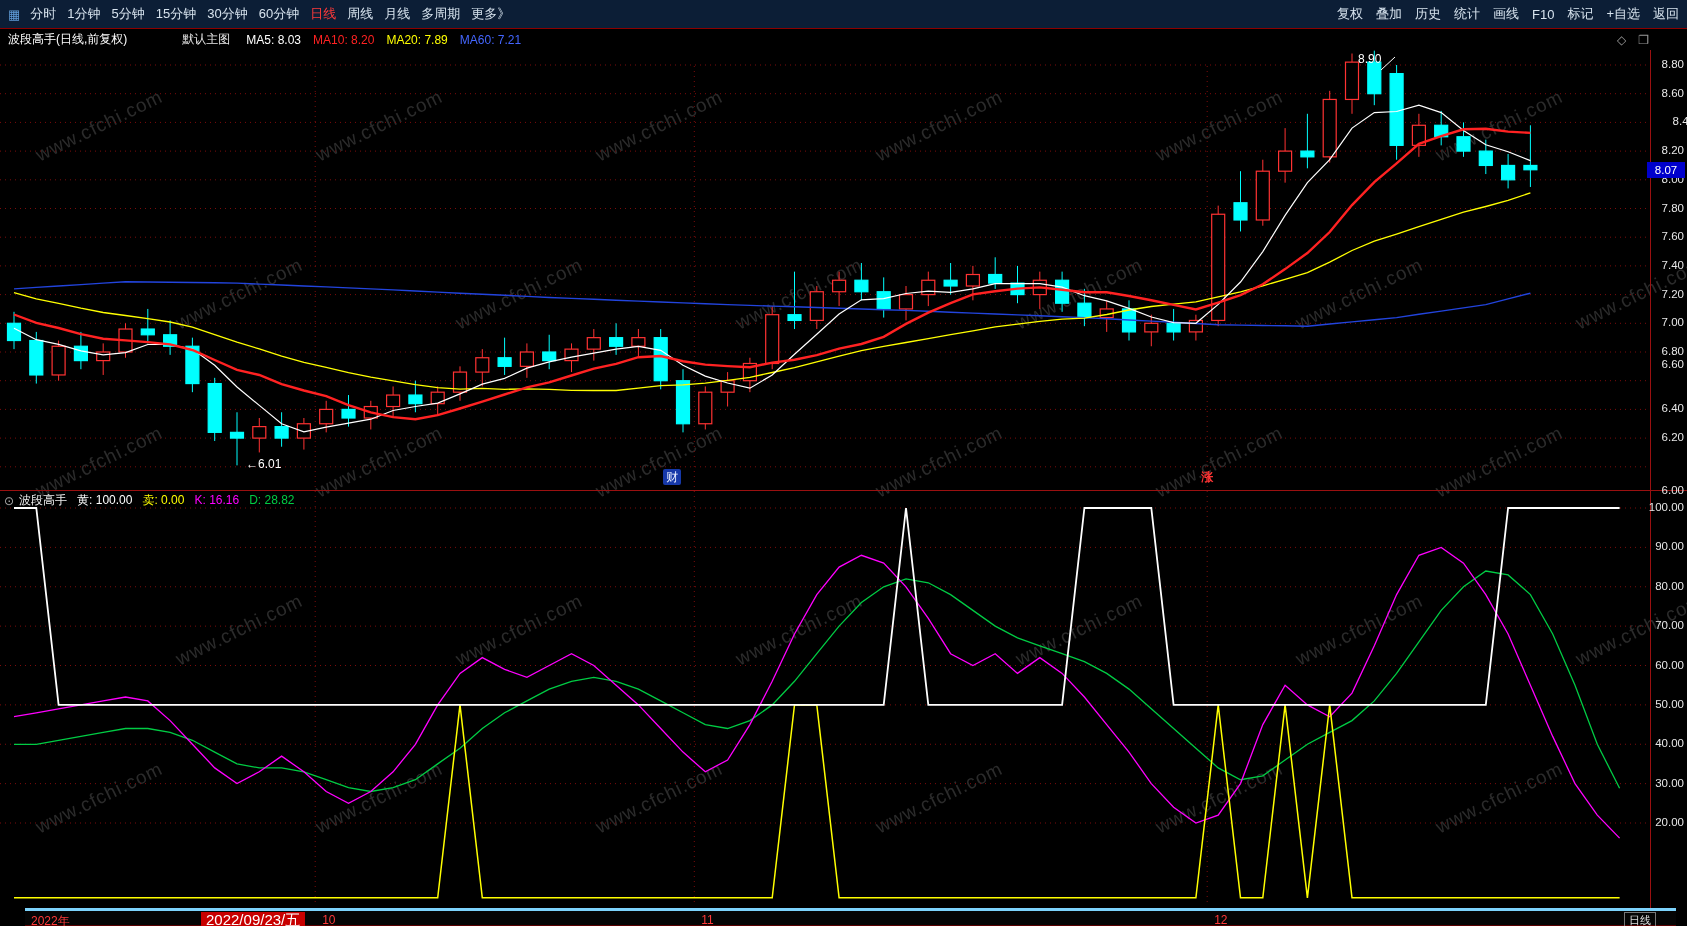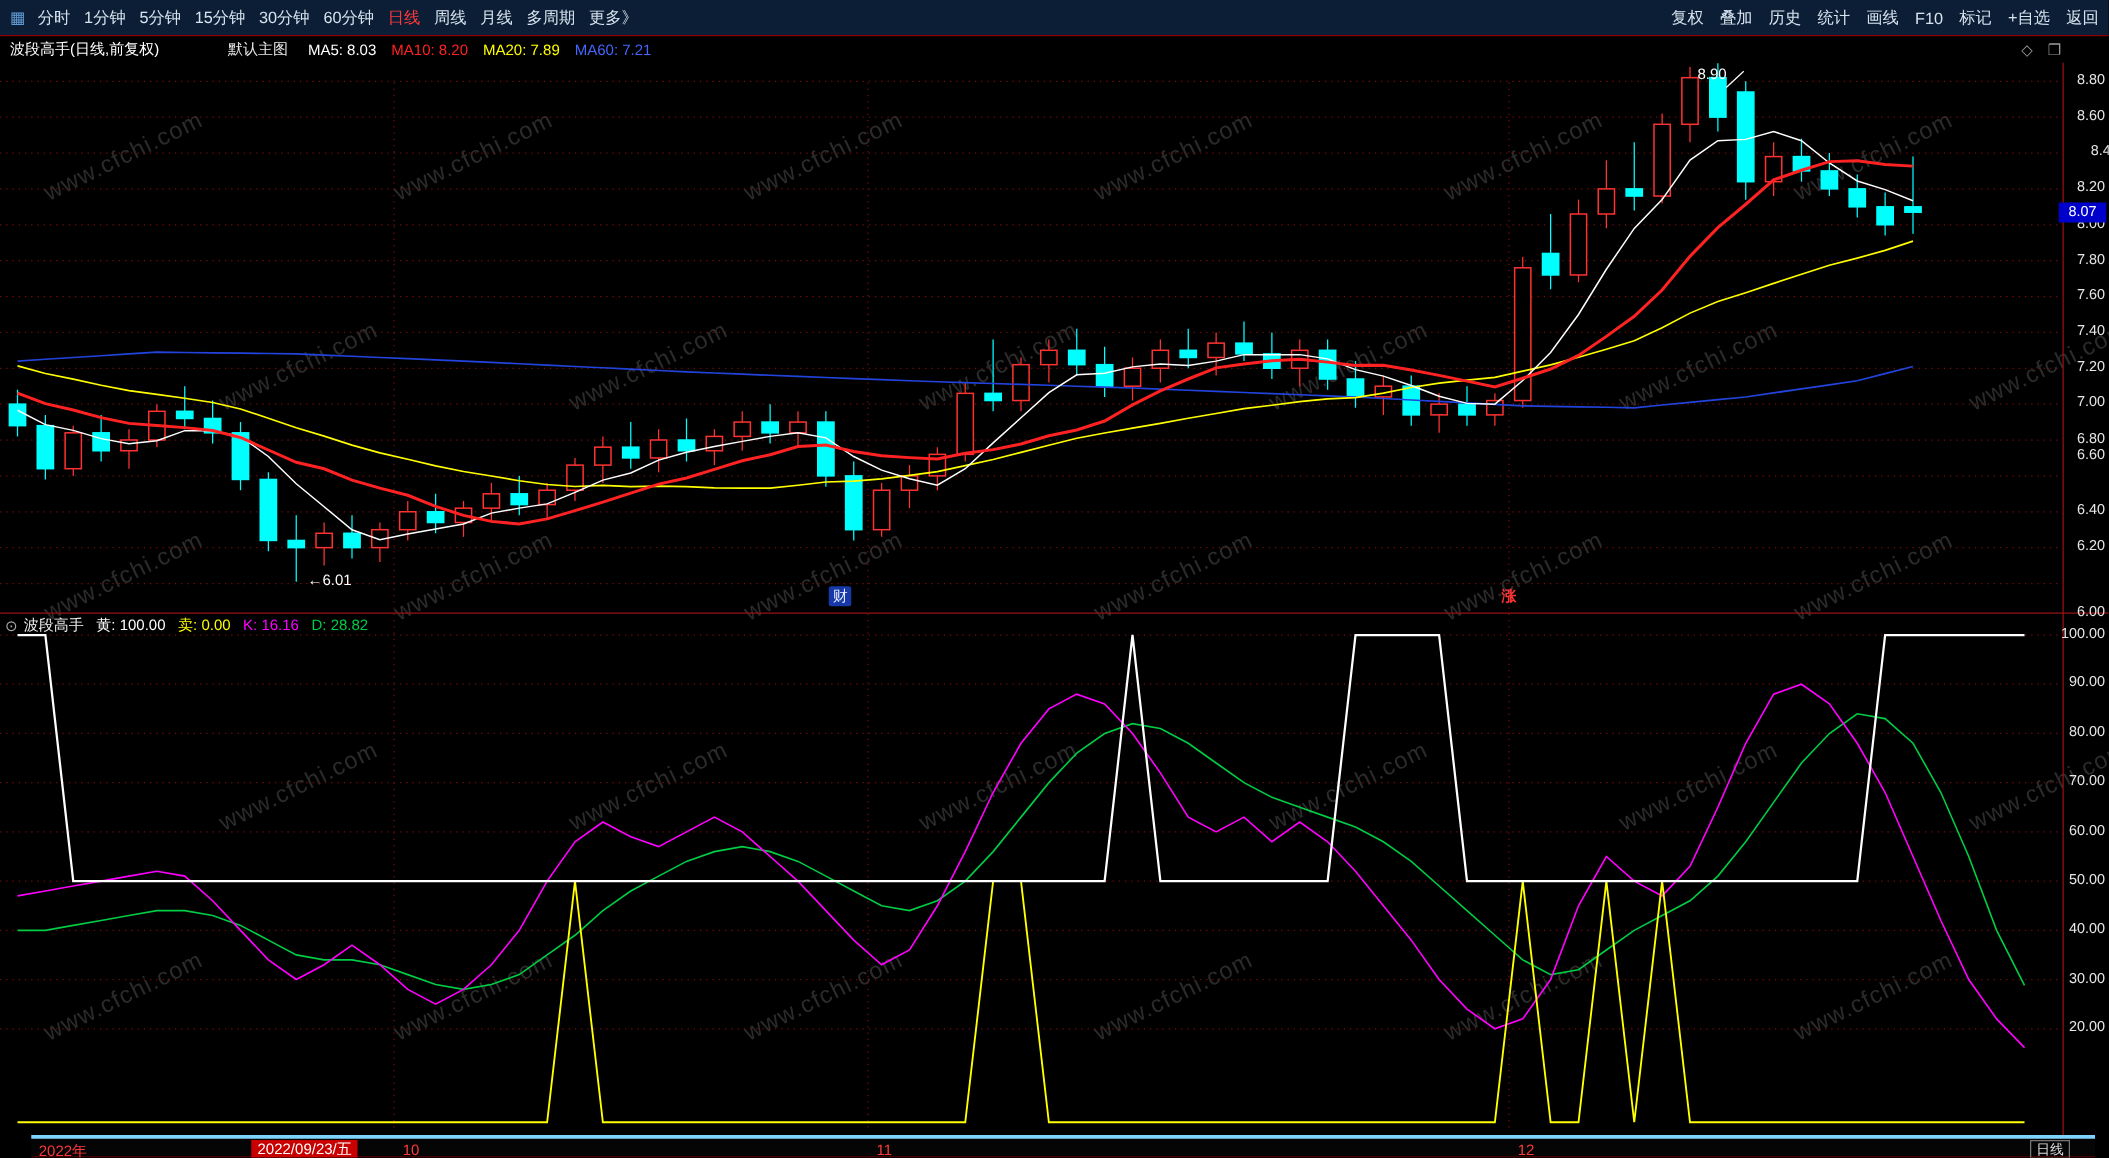--- a/index.html
+++ b/index.html
@@ -49,21 +49,21 @@
   #ind-header{position:absolute;left:4px;top:492px;z-index:4;font-size:12px;display:flex;align-items:center;}
   #ind-toggle{color:#aaa;margin-right:5px;cursor:pointer;}
   #ind-name{color:#eeeeee;margin-right:10px;}
   .ind-lab{margin-right:10px;white-space:nowrap;}
 
   
   #bottombar{position:absolute;left:0;top:908px;width:1651px;height:18px;background:#050505;
              border-top:3px solid #7dd3fc;border-bottom:1px solid #5a0000;z-index:5;font-size:12px;margin-left:25px;}
   #year-label{position:absolute;left:6px;top:2px;color:#ff3a3a;}
   #date-box{position:absolute;left:176px;top:1px;background:#c80000;color:#ffffff;
-            padding:0 5px;height:15px;line-height:15px;font-size:12px;}
+            padding:0 5px;height:15px;line-height:15px;font-size:15px;}
   .month{position:absolute;top:2px;color:#ff3a3a;}
   #period-box{position:absolute;right:20px;top:1px;border:1px solid #777;color:#ddd;
               font-size:11px;padding:0 4px;height:15px;line-height:14px;cursor:pointer;}
 </style>
 </head>
 <body>
 
 <div id="menubar">
   <span id="app-icon">▦</span>
   <div id="menu-left">

